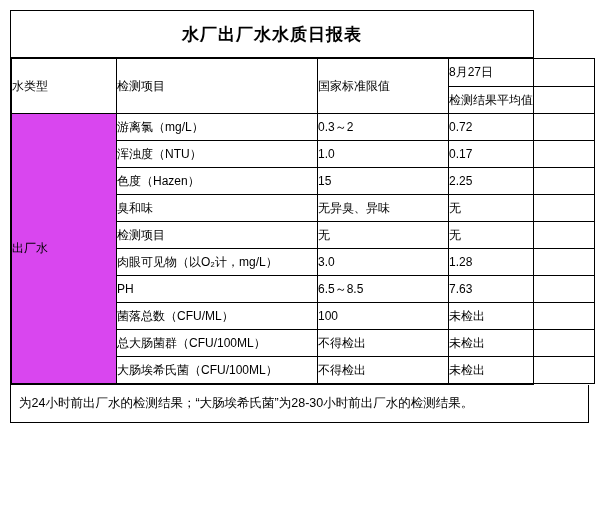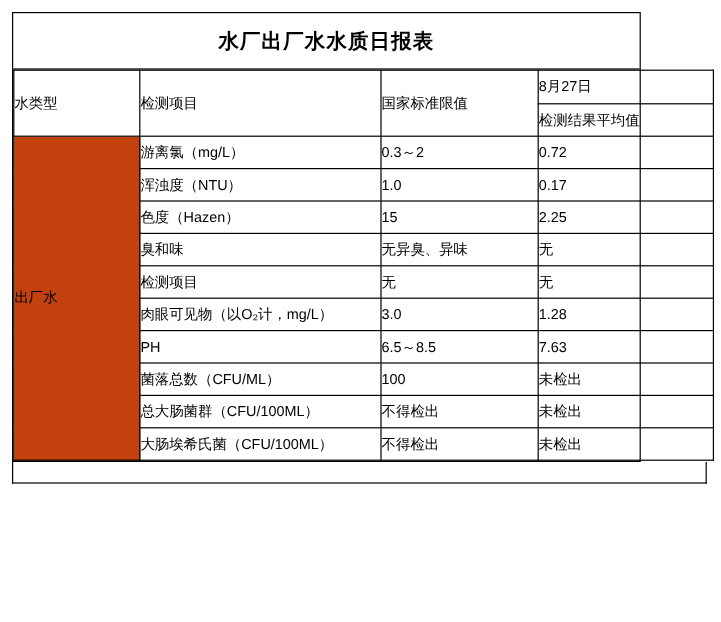--- a/index.html
+++ b/index.html
@@ -66,21 +66,21 @@
     font-weight: bold;
     height: 30px;
   }
   .date-sub {
     font-size: 12px;
     font-weight: bold;
     height: 24px;
     margin-top: 48px;
   }
   .type-cell {
-    background: #c2410c;
+    background: #d946ef;
     font-size: 13px;
     font-weight: bold;
   }
   td.item-name {
     text-align: left;
     padding-left: 10px;
     font-size: 12px;
     font-weight: bold;
   }
   .notes {
@@ -167,15 +167,16 @@
         <tr>
           <td class="item-name">大肠埃希氏菌（CFU/100ML）</td>
           <td>不得检出</td>
           <td>未检出</td>
         </tr>
       </tbody>
     </table>
   </div>
 
   <div class="notes">
+    <div>为24小时前出厂水的检测结果；“大肠埃希氏菌”为28-30小时前出厂水的检测结果。</div>
   </div>
 
 </div>
 
 </body></html>

